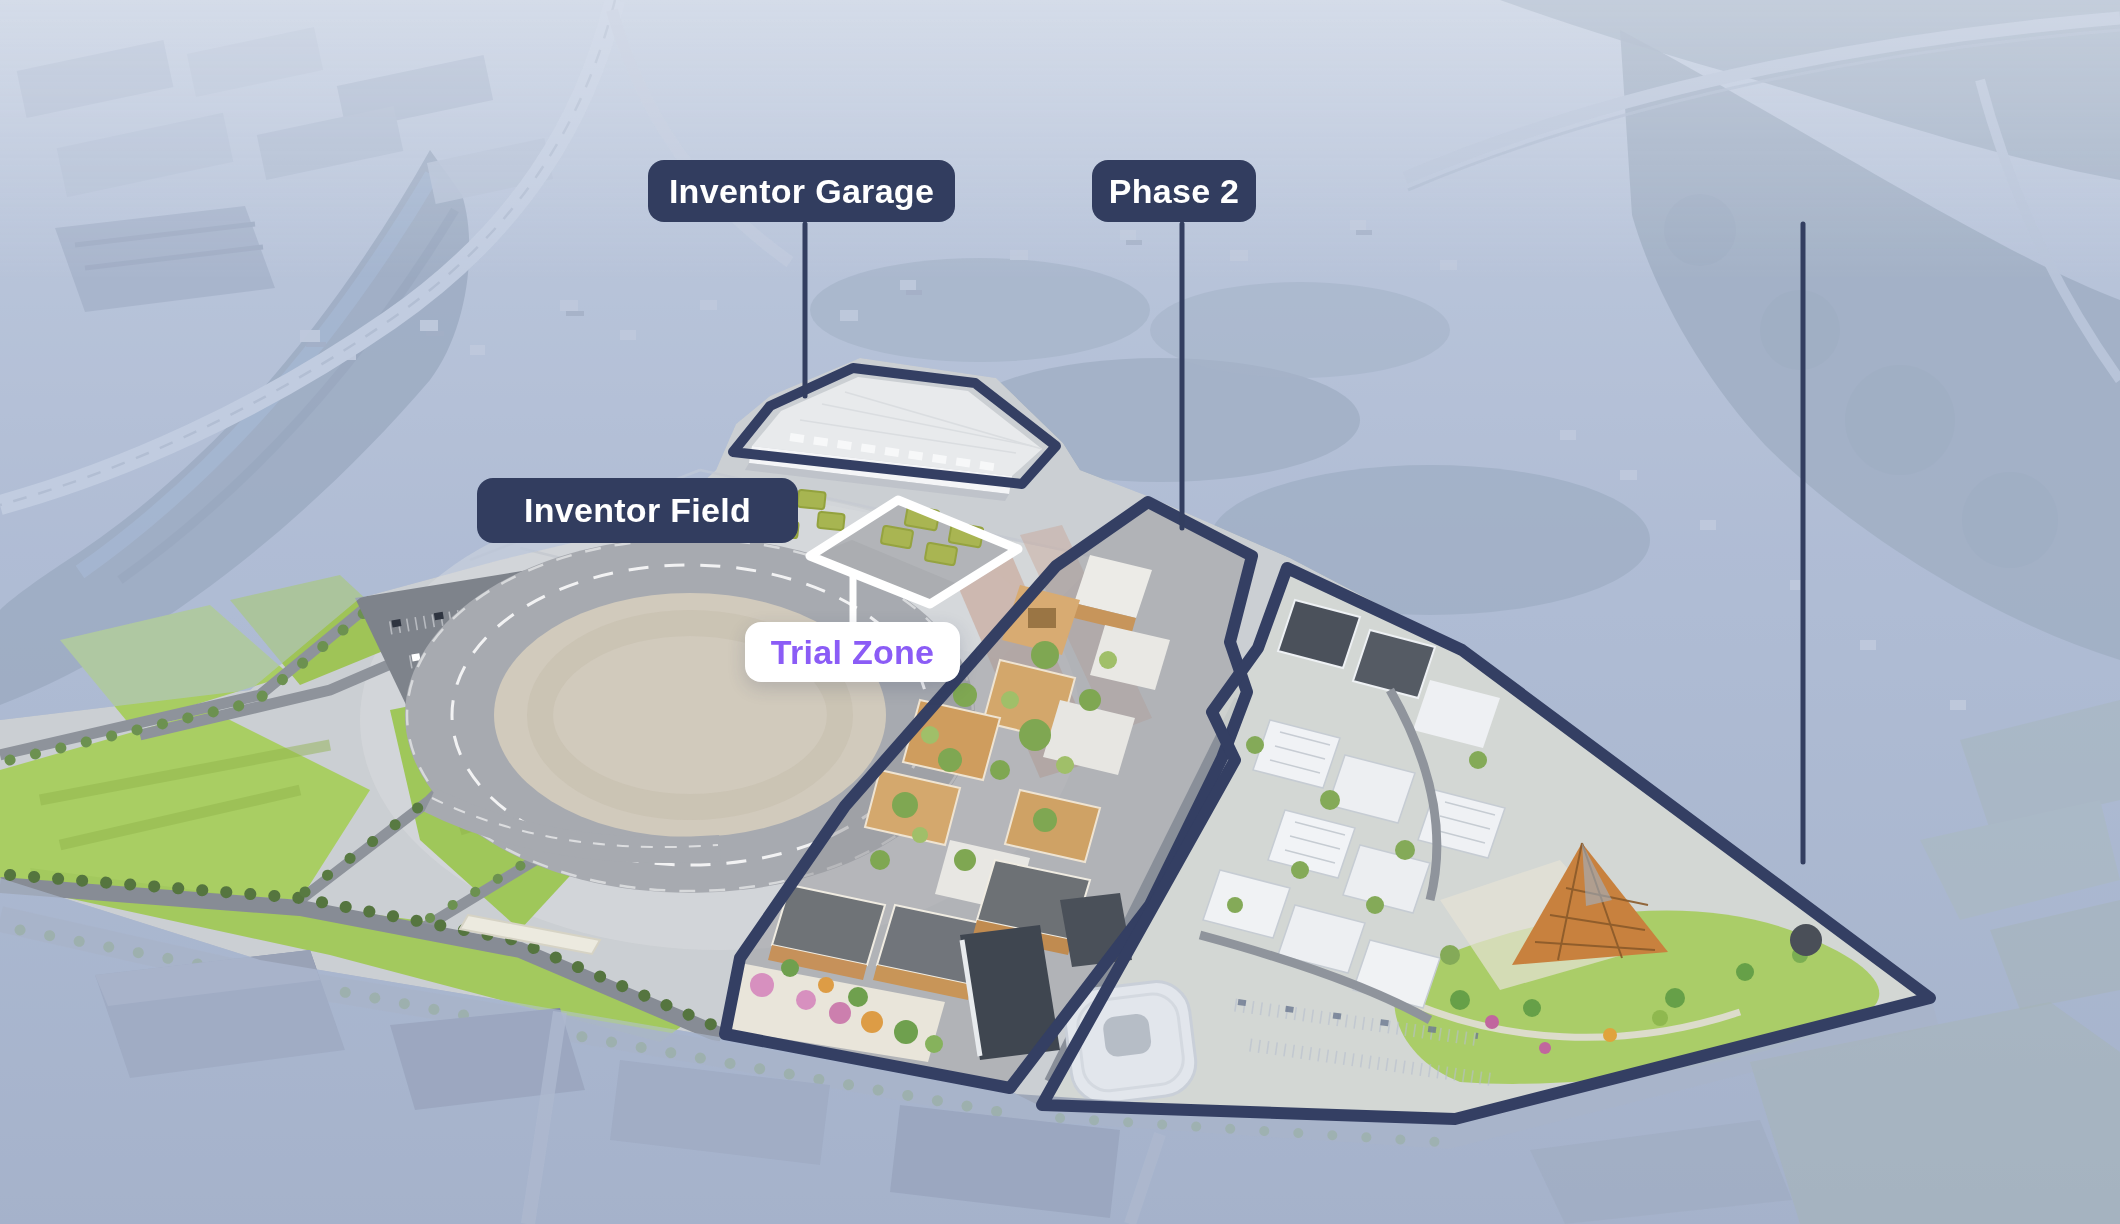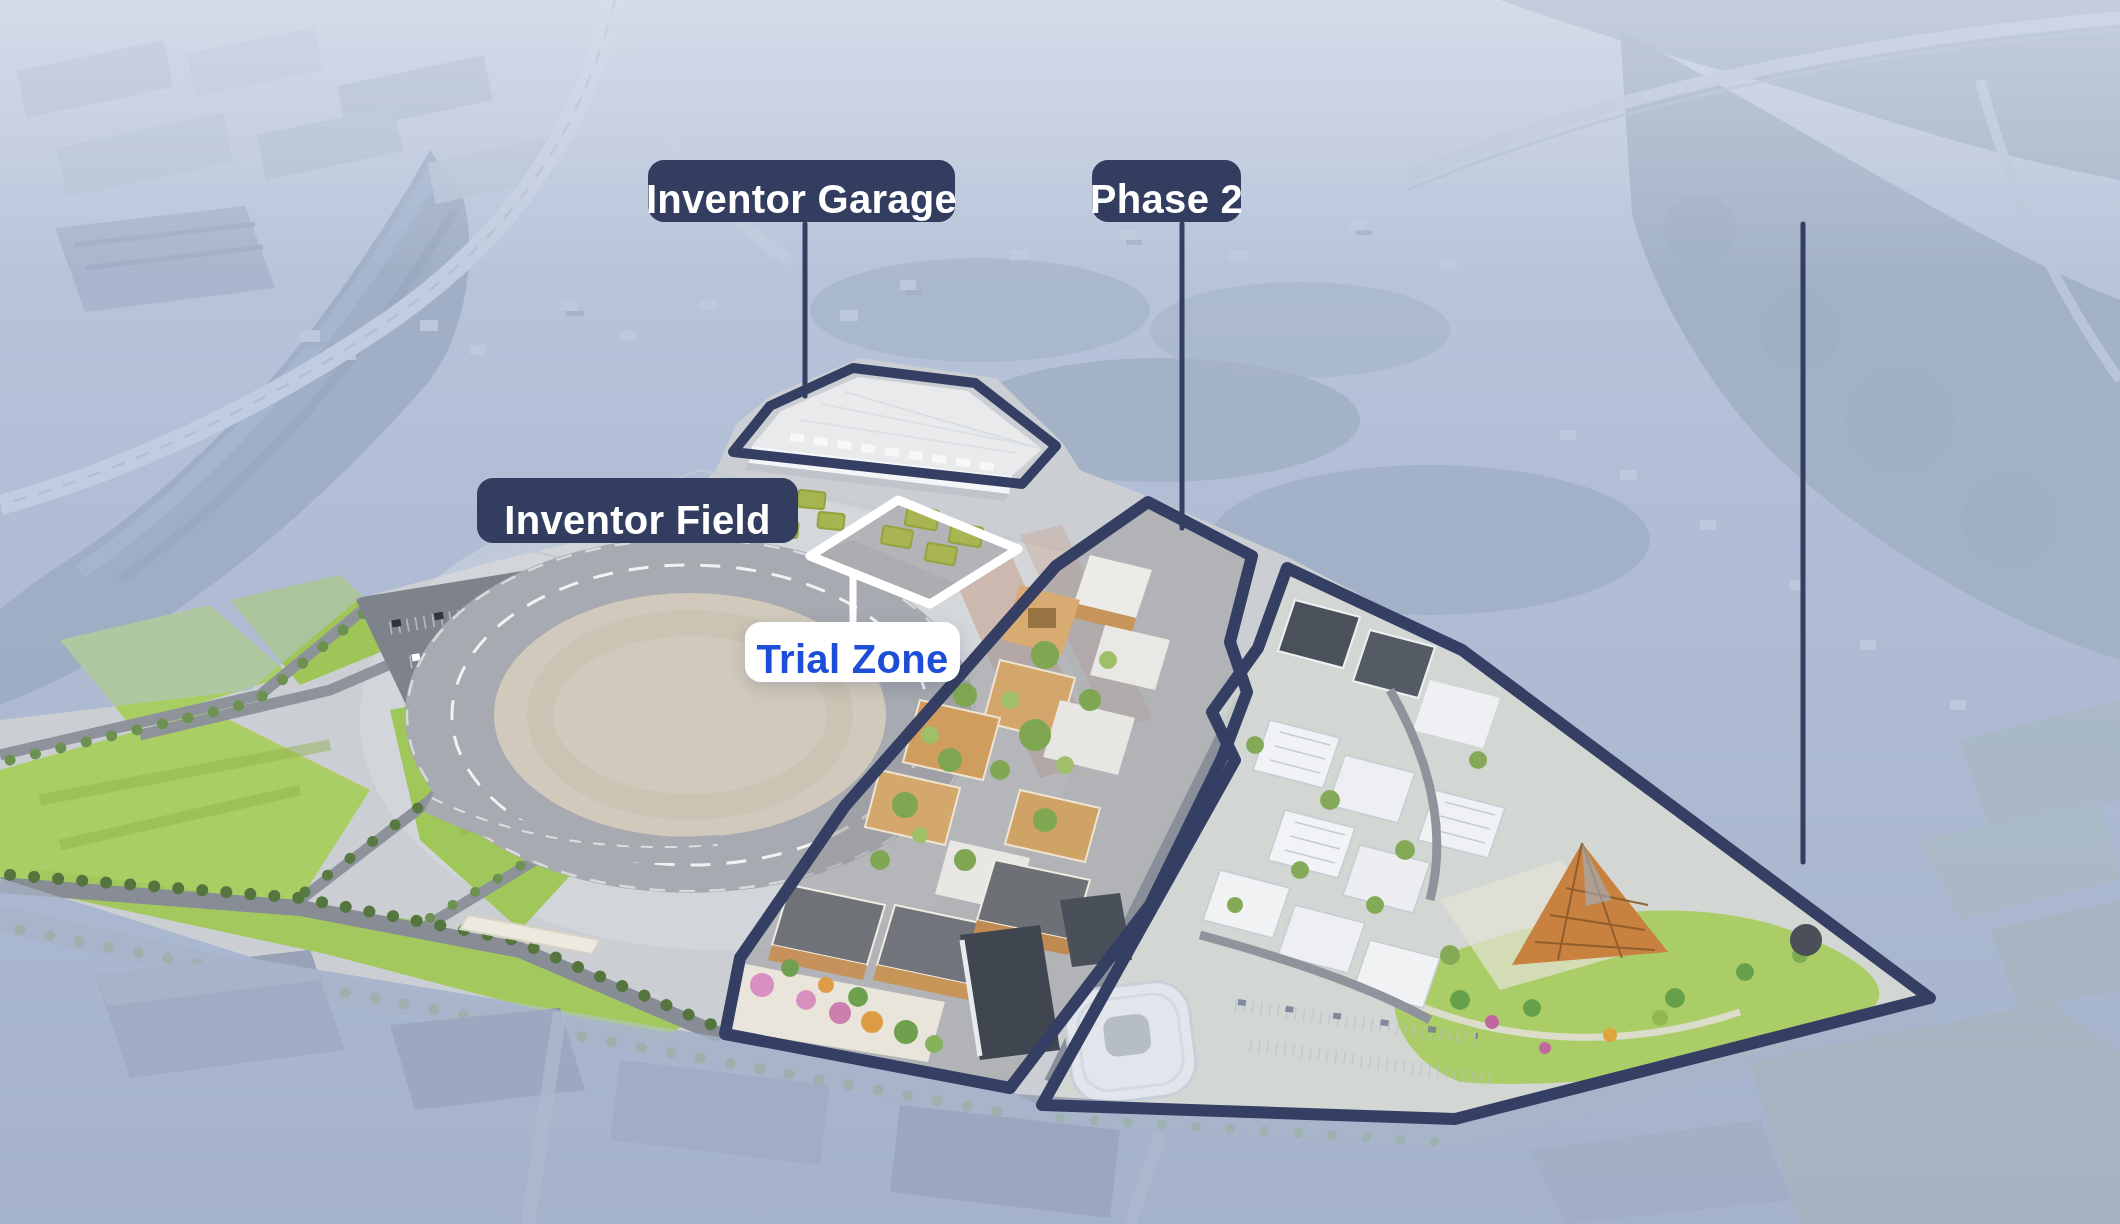--- a/index.html
+++ b/index.html
@@ -2,30 +2,30 @@
 <html><head>
 <meta charset="utf-8">
 <style>
   html,body{margin:0;padding:0;background:#7d8aa5;}
   #stage{
     position:relative;width:2120px;height:1224px;overflow:hidden;
     font-family:"Liberation Sans",sans-serif;
   }
   #stage svg{position:absolute;left:0;top:0;display:block;}
   .badge{
-    position:absolute;display:flex;align-items:flex-end;justify-content:center;
-    background:#323d5f;color:#ffffff;font-weight:700;font-size:40px;
+    position:absolute;display:flex;align-items:center;justify-content:center;
+    background:#323d5f;color:#ffffff;font-weight:700;font-size:34px;
     border-radius:16px;letter-spacing:.3px;white-space:nowrap;
   }
   .badge.light{
-    background:#ffffff;color:#1d4ed8;
+    background:#ffffff;color:#8b5cf6;
     box-shadow:0 6px 18px rgba(40,52,90,.18);
   }
   #badge-inventor-garage{left:648px;top:160px;width:307px;height:62px;}
-  #badge-phase-2{left:1092px;top:160px;width:149px;height:62px;}
+  #badge-phase-2{left:1092px;top:160px;width:164px;height:62px;}
   #badge-phase-1{left:1715px;top:160px;width:178px;height:62px;}
   #badge-inventor-field{left:477px;top:478px;width:321px;height:65px;}
   #badge-trial-zone{left:745px;top:622px;width:215px;height:60px;}
 </style>
 </head>
 <body>
 
 <div id="stage">
 
 <svg viewBox="0 0 2120 1224" width="2120" height="1224">

